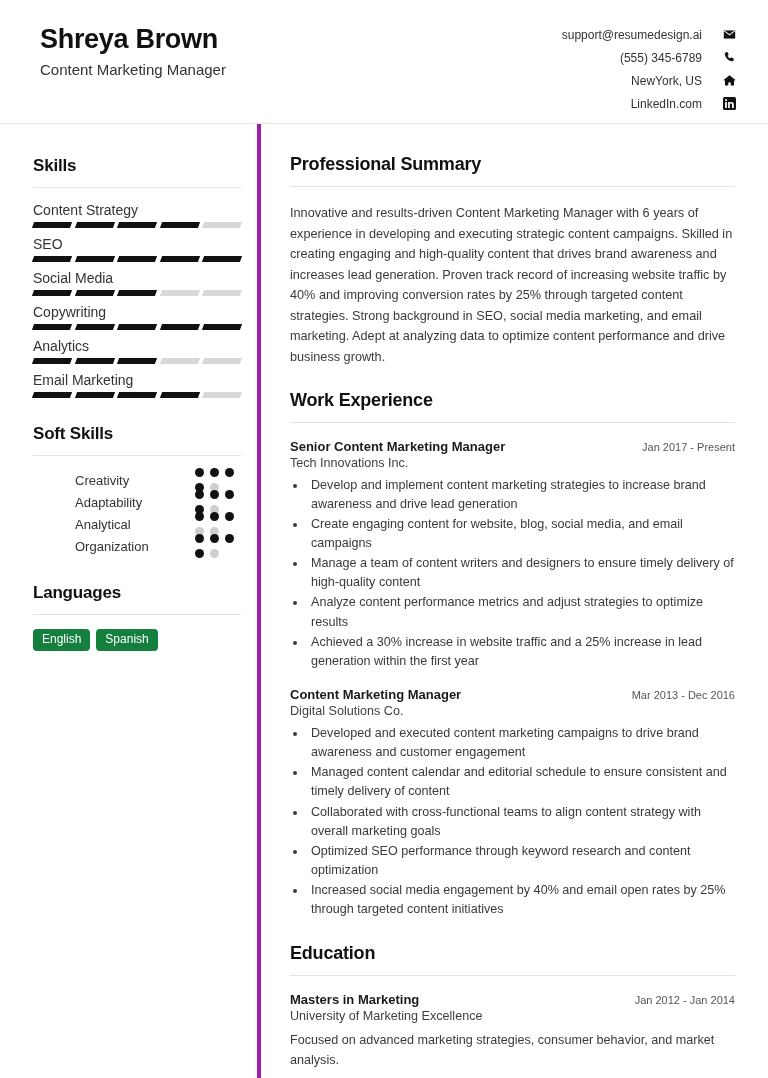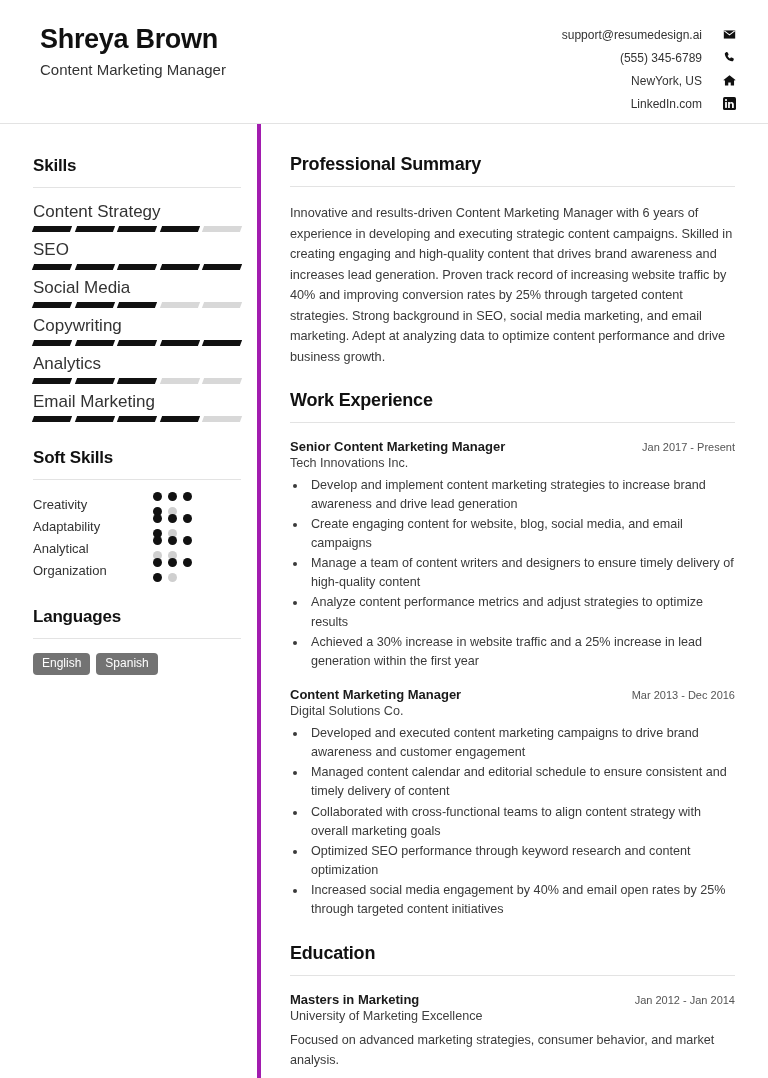--- a/index.html
+++ b/index.html
@@ -55,51 +55,52 @@
     font-size: 17px; font-weight: bold; color: #111111;
     letter-spacing: -0.2px;
   }
   .sec-title.right { font-size: 18px; }
   .sec-rule { height: 1px; background: #e3e3e3; margin-top: 11px; }
   .sec { margin-bottom: 26px; }
 
   
   .skills-list { margin-top: 14px; }
   .skill-row { margin-bottom: 8px; }
-  .skill-name { font-size: 17px; color: #333333; margin-bottom: 4px; }
+  .skill-name { font-size: 14px; color: #333333; margin-bottom: 4px; }
   .skill-bar { display: flex; gap: 5px; height: 6px; }
   .seg {
     flex: 1; height: 6px;
     transform: skewX(-20deg);
     background: #d8d8d8;
   }
   .seg.on { background: #111111; }
 
   
   .soft-list { margin-top: 13px; }
   .soft-row {
     display: flex; align-items: center;
     font-size: 13px; color: #333333;
     height: 22px;
+    justify-content: flex-end;
   }
   .soft-name { flex: 0 0 120px; }
   .dots {
     width: 46px; display: flex; flex-wrap: wrap; gap: 6px;
     align-content: flex-start;
   }
   .dot {
     width: 9px; height: 9px; border-radius: 50%;
     background: #cfcfcf; flex: 0 0 9px;
   }
   .dot.on { background: #111111; }
 
   
   .lang-list { margin-top: 14px; display: flex; gap: 6px; flex-wrap: wrap; }
   .lang-tag {
-    background: #737373; color: #ffffff;
+    background: #15803d; color: #ffffff;
     font-size: 12px; padding: 4px 9px 5px; border-radius: 4px;
     line-height: 1.1;
   }
 
   
   .summary {
     margin-top: 16px; font-size: 12.7px; line-height: 1.62;
     color: #3a3a3a; text-align: left;
   }
   .entry { margin-top: 16px; }

